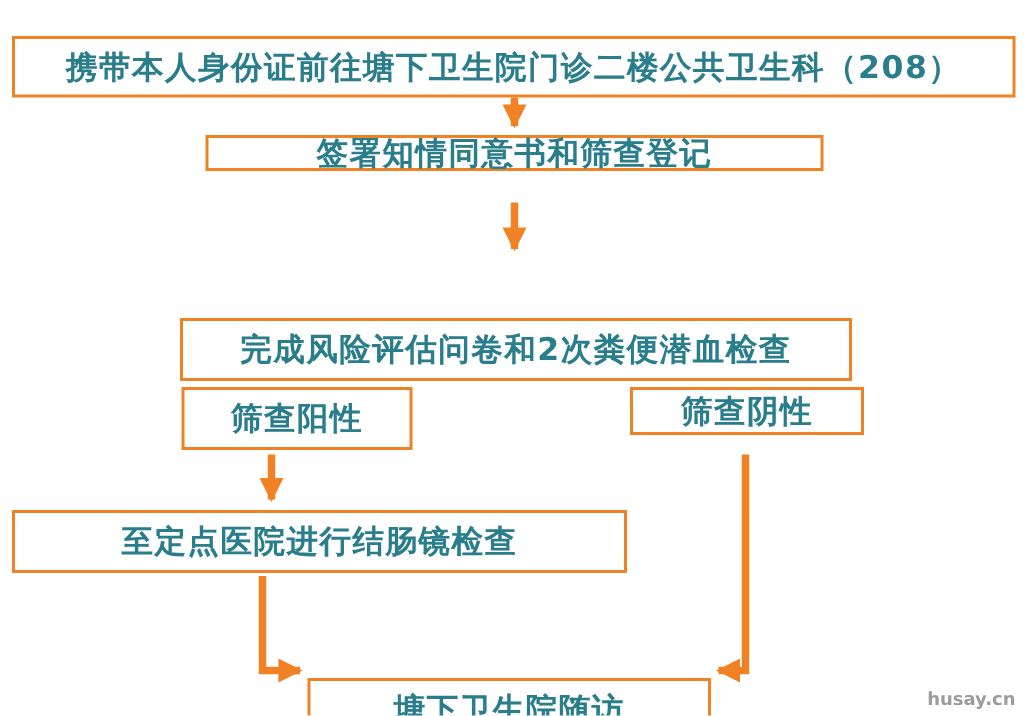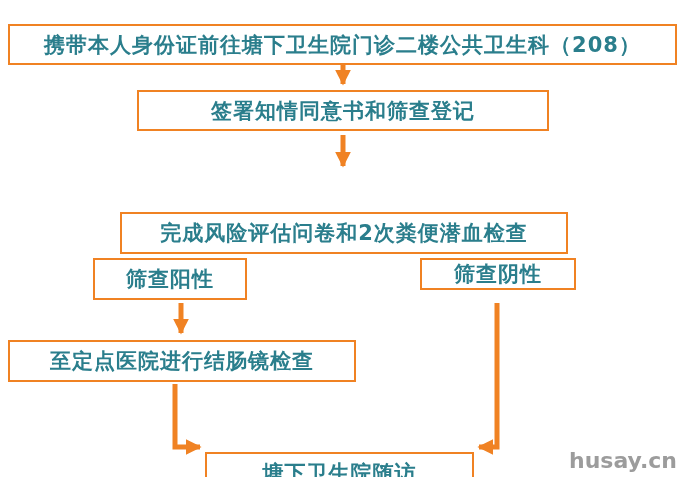--- a/index.html
+++ b/index.html
@@ -42,21 +42,21 @@
     fill: none;
   }
   svg.connectors marker path {
     fill: var(--arrow);
   }
   .watermark {
     position: absolute;
     right: 8px;
     bottom: 4px;
     color: var(--watermark);
-    font-size: 22px;
+    font-size: 12px;
     font-weight: bold;
   }
 </style>
 </head>
 <body>
 
 <svg class="connectors" width="685" height="477" viewBox="0 0 685 477">
   <defs>
     <marker id="ah" viewBox="0 0 10 10" refX="9" refY="5" markerWidth="3.2" markerHeight="3.2" orient="auto-start-reverse">
       <path d="M0,0 L10,5 L0,10 Z"></path>
@@ -66,25 +66,25 @@
   <path class="line" d="M343,135 L343,166" marker-end="url(#ah)"></path>
   <path class="line" d="M181,219 L181,250" marker-end="url(#ah)"></path>
   <path class="line" d="M497,219 L497,250" marker-end="url(#ah)"></path>
   <path class="line" d="M181,303 L181,333" marker-end="url(#ah)"></path>
   <path class="line" d="M175,384 L175,447 L200,447" marker-end="url(#ah)"></path>
   <path class="line" d="M497,303 L497,447 L479,447" marker-end="url(#ah)"></path>
 </svg>
 
 <div class="node" style="left:8px; top:8px; width:669px; height:41px;margin-top:16px;">携带本人身份证前往塘下卫生院门诊二楼公共卫生科（208）</div>
 
-<div class="node" style="left:137px; top:90px; width:412px; height:41px;">签署知情同意书和筛查登记</div>
+<div class="node" style="left:137px; top:90px; width:412px; height:24px;">签署知情同意书和筛查登记</div>
 
 <div class="node" style="left:120px; top:172px; width:448px; height:42px;margin-top:40px;">完成风险评估问卷和2次粪便潜血检查</div>
 
-<div class="node" style="left:93px; top:258px; width:154px; height:42px;">筛查阳性</div>
+<div class="node" style="left:121px; top:258px; width:154px; height:42px;">筛查阳性</div>
 
 <div class="node" style="left:420px; top:258px; width:156px; height:32px;">筛查阴性</div>
 
-<div class="node" style="left:8px; top:340px; width:348px; height:42px;text-align:center;">至定点医院进行结肠镜检查</div>
+<div class="node" style="left:8px; top:340px; width:410px; height:42px;text-align:center;">至定点医院进行结肠镜检查</div>
 
 <div class="node" style="left:205px; top:424px; width:269px; height:42px;margin-top:28px;">塘下卫生院随访</div>
 
 <div class="watermark">husay.cn</div>
 
 </body></html>

